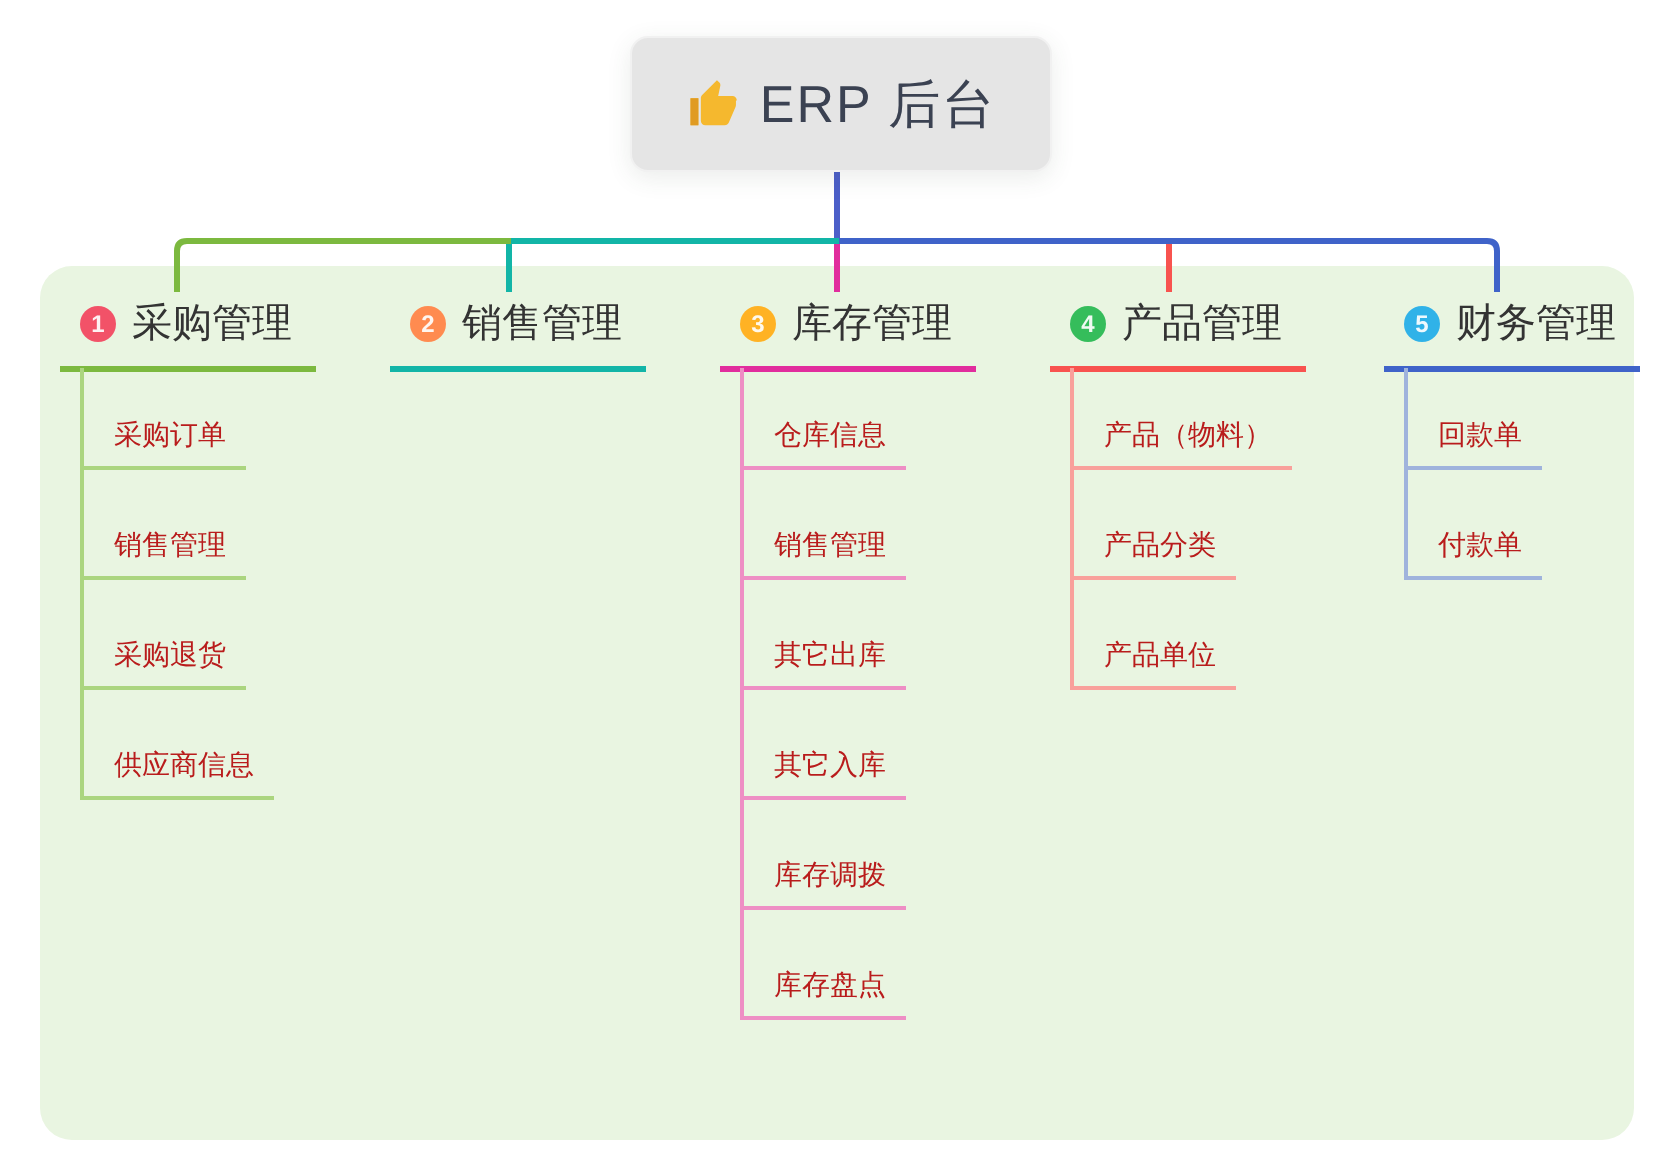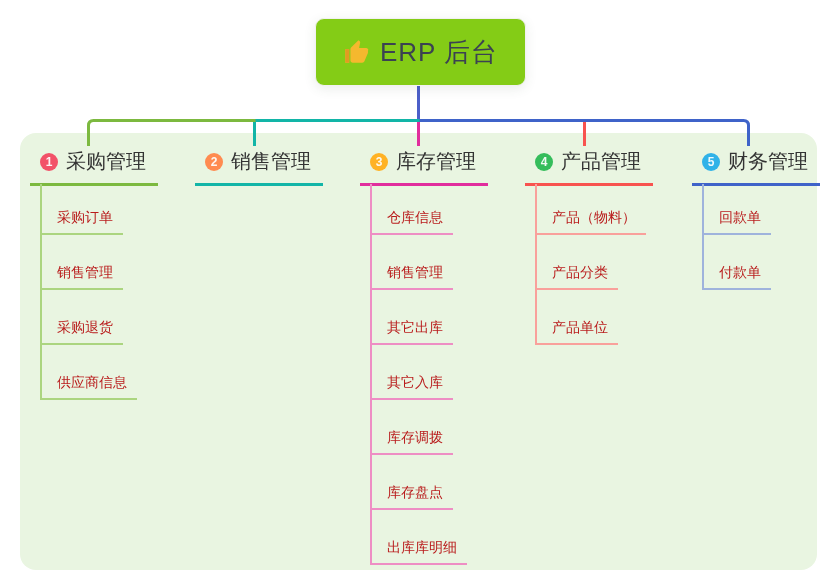--- a/index.html
+++ b/index.html
@@ -13,21 +13,21 @@
   .panel{
     position:absolute;left:20px;top:133px;width:797px;height:437px;
     background:#e9f5e1;border-radius:16px;
   }
   .connectors{position:absolute;left:0;top:0;width:839px;height:588px;pointer-events:none;}
   .connectors path{fill:none;stroke-width:3px;stroke-linecap:butt;}
 
   
   .root-node{
     position:absolute;left:315px;top:18px;width:209px;height:66px;
-    background:#84cc16;border:1px solid #f1f1f1;border-radius:9px;
+    background:#e5e5e5;border:1px solid #f1f1f1;border-radius:9px;
     box-shadow:0 3px 12px rgba(60,80,60,0.10);
     display:flex;align-items:center;justify-content:center;gap:10px;
   }
   .root-title{font-size:26px;color:#3b4252;letter-spacing:1px;}
   .thumb-icon{width:27px;height:27px;display:block;}
 
   
   .column{position:absolute;top:145px;}
   .branch-header{
     display:inline-flex;align-items:center;gap:8px;
@@ -122,23 +122,20 @@
         </div>
       <div class="child">
           <span class="child-label">其它入库</span>
         </div>
       <div class="child">
           <span class="child-label">库存调拨</span>
         </div>
       <div class="child">
           <span class="child-label">库存盘点</span>
         </div>
-      <div class="child">
-          <span class="child-label">出库库明细</span>
-        </div>
     </div>
   </div>
 
   <div class="column" style="left: 525px; --c: #f8534f; --cl: #f9a09b;">
     <div class="branch-header">
       <span class="badge" style="background-color: rgb(53, 189, 91);">4</span>
       <span class="branch-title">产品管理</span>
     </div>
     <div class="children">
       <div class="vline"></div>

